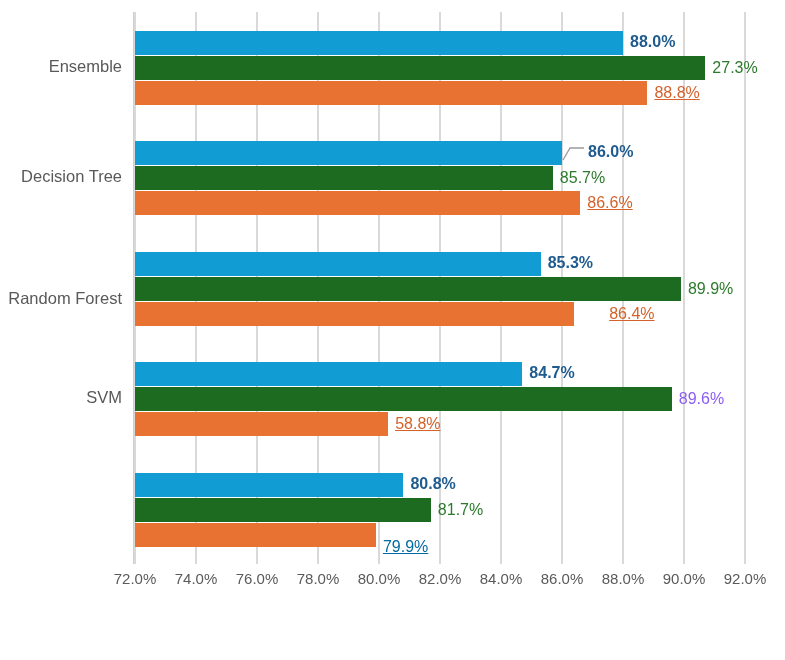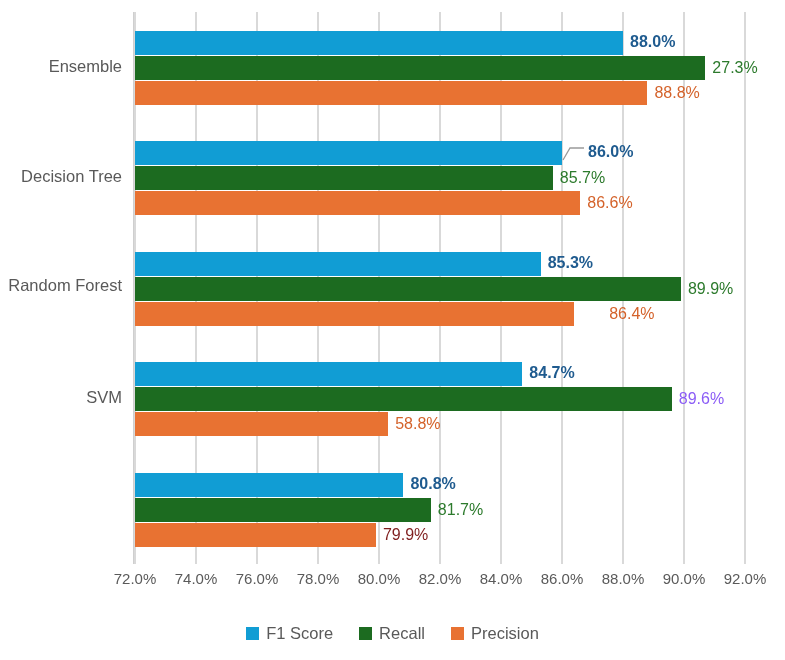--- a/index.html
+++ b/index.html
@@ -78,20 +78,21 @@
   }
   .bar-label.recall {
     top: 25px;
     color: #2C7A2C;
     font-size: 16px;
   }
   .bar-label.precision {
     top: 50px;
     color: #D4622A;
     font-size: 16px;
+    text-decoration: underline;
   }
 
   
   .leader {
     position: absolute;
     pointer-events: none;
   }
 
   
   .cat-name {
@@ -157,21 +158,21 @@
   }
 </style>
 </head>
 <body>
 
 <div id="chart-root">
 
   <div id="y-axis-labels">
       <div class="cat-name" style="top: 45px;">Ensemble</div>
       <div class="cat-name" style="top: 155.4px;">Decision Tree</div>
-      <div class="cat-name" style="top: 264px; margin-left: 24px;">Random Forest</div>
+      <div class="cat-name" style="top: 277px; margin-left: 24px;">Random Forest</div>
       <div class="cat-name" style="top: 376.2px;">SVM</div>
     </div>
 
   <div class="plot-area">
     <div class="axis-line"></div>
     <div id="gridlines">
         <div class="gridline" style="left: -1px;"></div>
         <div class="gridline" style="left: 60px;"></div>
         <div class="gridline" style="left: 121px;"></div>
         <div class="gridline" style="left: 182px;"></div>
@@ -218,47 +219,33 @@
           <div class="bar-label recall" style="color: #8b5cf6; left: 543.8px;">89.6%</div>
           <div class="bar precision" title="SVM — Precision 80.3%" style="width: 253.15px; background: rgb(232, 114, 50);"></div>
           <div class="bar-label precision" style="color: rgb(212, 98, 42); left: 260.15px;">58.8%</div>
         </div>
         <div class="cat-group" style="top: 460.6px;">
           <div class="bar f1" title="KNN — F1 Score 80.8%" style="width: 268.4px; background: rgb(17, 157, 212);"></div>
           <div class="bar-label f1" style="color: rgb(31, 91, 143); left: 275.4px;">80.8%</div>
           <div class="bar recall" title="KNN — Recall 81.7%" style="width: 295.85px; background: rgb(28, 107, 32);"></div>
           <div class="bar-label recall" style="color: rgb(44, 122, 44); left: 302.85px;">81.7%</div>
           <div class="bar precision" title="KNN — Precision 79.9%" style="width: 240.95px; background: rgb(232, 114, 50);"></div>
-          <div class="bar-label precision" style="color: #7f1d1d; left: 247.95px;">79.9%</div>
+          <div class="bar-label precision" style="color: #0369a1; left: 247.95px; margin-top: 12px;">79.9%</div>
         </div>
       </div>
   </div>
 
   <div id="x-axis-labels">
       <div class="x-tick" style="left: 0px;">72.0%</div>
       <div class="x-tick" style="left: 61px;">74.0%</div>
       <div class="x-tick" style="left: 122px;">76.0%</div>
       <div class="x-tick" style="left: 183px;">78.0%</div>
       <div class="x-tick" style="left: 244px;">80.0%</div>
       <div class="x-tick" style="left: 305px;">82.0%</div>
       <div class="x-tick" style="left: 366px;">84.0%</div>
       <div class="x-tick" style="left: 427px;">86.0%</div>
       <div class="x-tick" style="left: 488px;">88.0%</div>
       <div class="x-tick" style="left: 549px;">90.0%</div>
       <div class="x-tick" style="left: 610px;">92.0%</div>
     </div>
 
-  <div id="legend">
-      <div class="legend-item">
-        <span class="legend-swatch" style="background: rgb(17, 157, 212);"></span>
-        <span class="legend-text">F1 Score</span>
-      </div>
-      <div class="legend-item">
-        <span class="legend-swatch" style="background: rgb(28, 107, 32);"></span>
-        <span class="legend-text">Recall</span>
-      </div>
-      <div class="legend-item">
-        <span class="legend-swatch" style="background: rgb(232, 114, 50);"></span>
-        <span class="legend-text">Precision</span>
-      </div>
-    </div>
 
 </div>
 
 </body></html>

